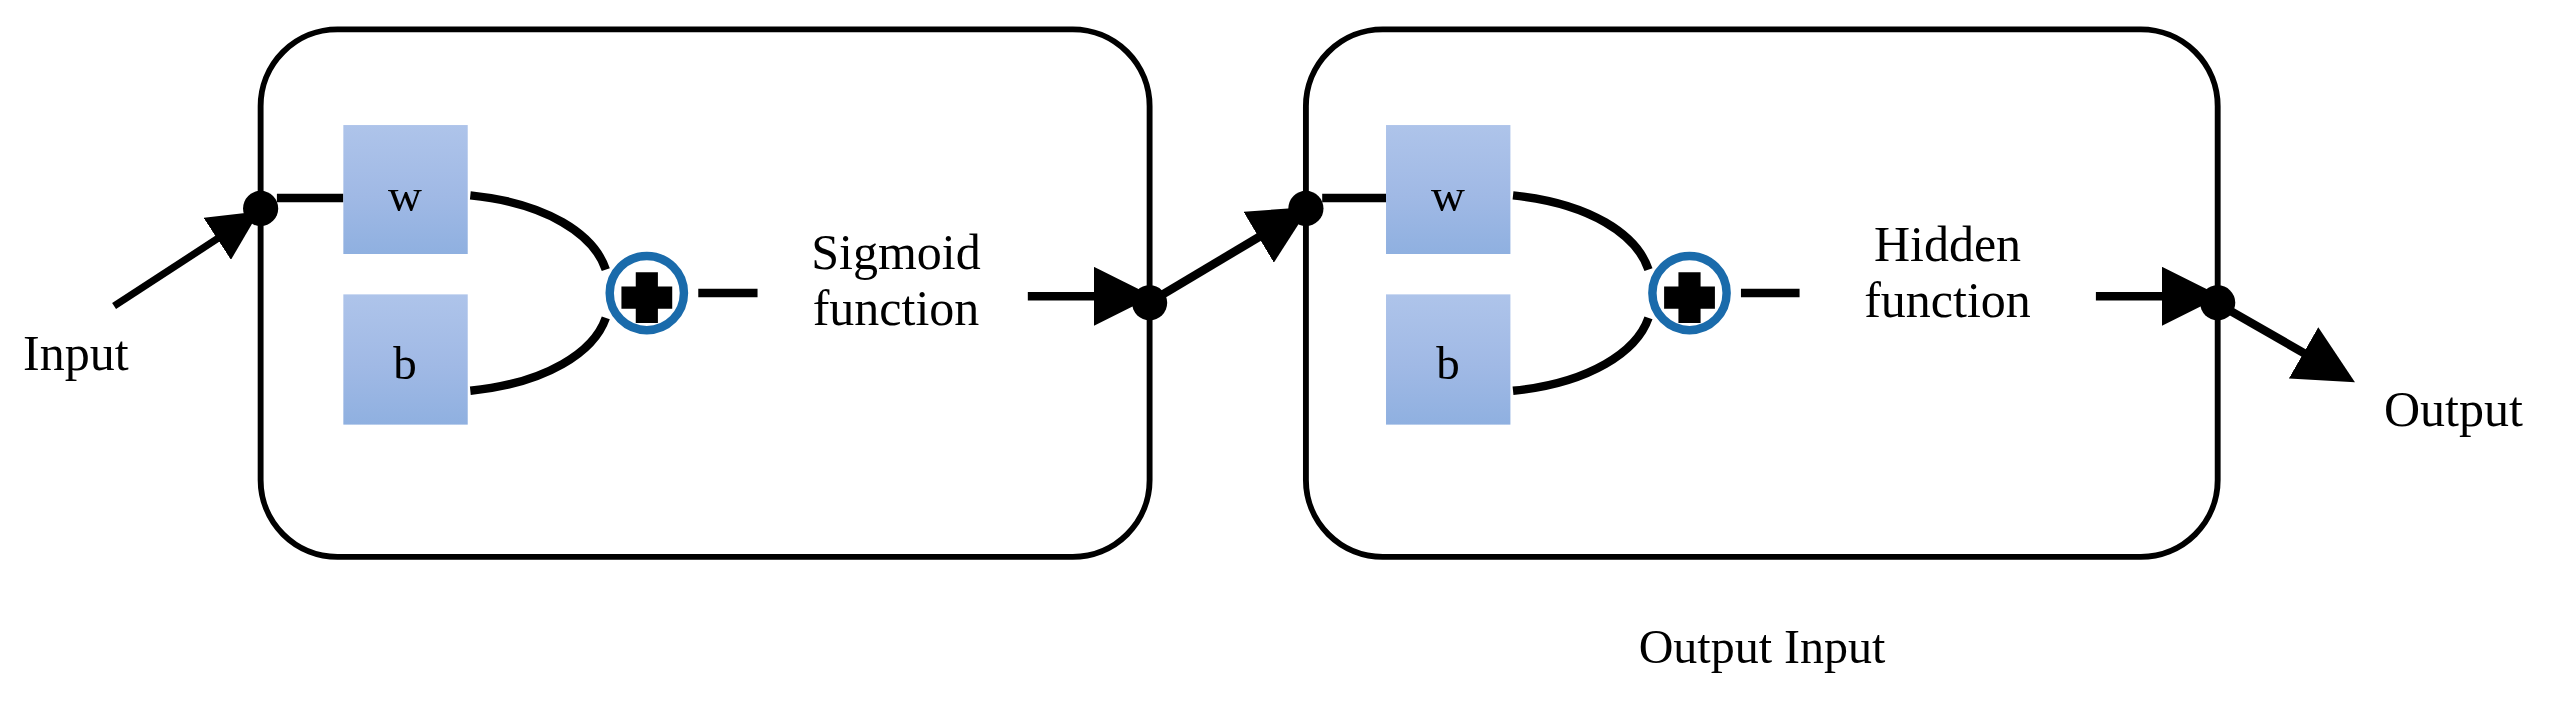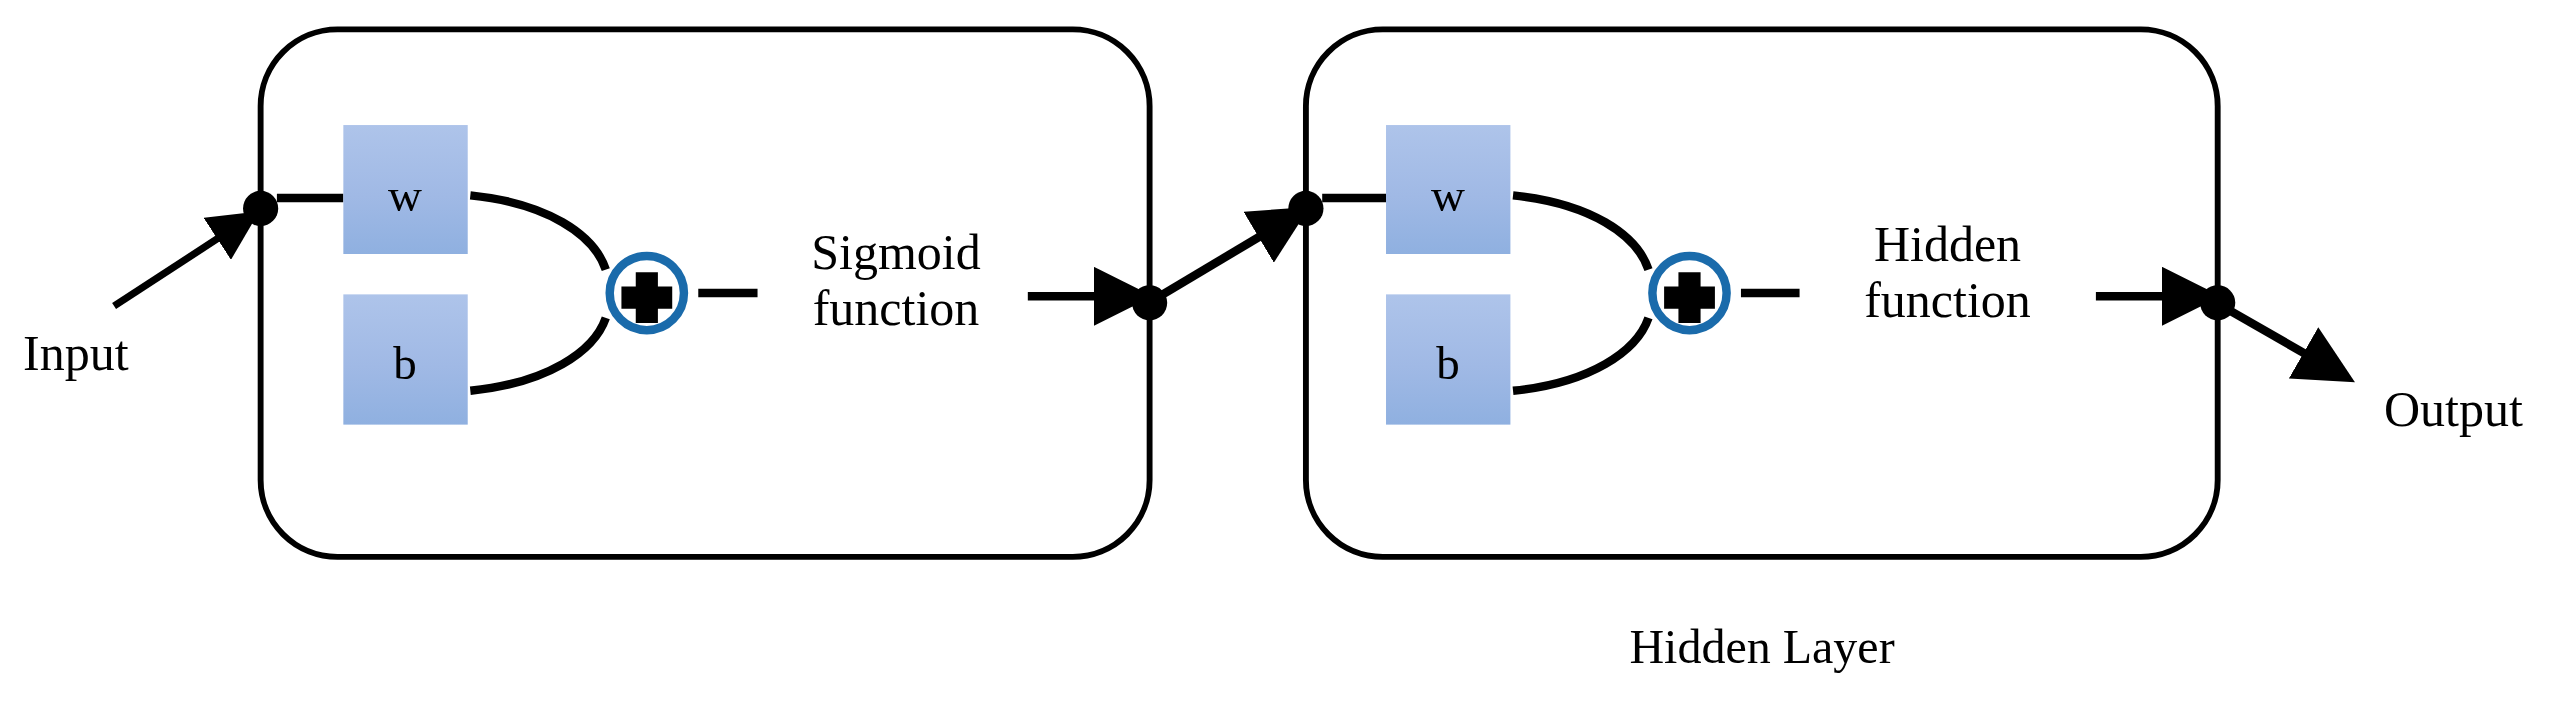--- a/index.html
+++ b/index.html
@@ -88,16 +88,16 @@
     <div>function</div>
   </div>
 
   <div class="lbl boxtxt" style="left:343px; top:168px; width:124px; text-align:center;">w</div>
   <div class="lbl boxtxt" style="left:343px; top:336px; width:124px; text-align:center;">b</div>
 
   <div class="lbl boxtxt" style="left:1386px; top:168px; width:124px; text-align:center;">w</div>
   <div class="lbl boxtxt" style="left:1386px; top:336px; width:124px; text-align:center;">b</div>
 
 
-  <div class="lbl lbl-layer" style="left:1306px; top:619px; width:912px; text-align:center;">Hidden Layer</div>
+  <div class="lbl lbl-layer" style="left:1306px; top:619px; width:912px; text-align:center;">Output Input</div>
 
 </div>
 
 
 </body></html>

